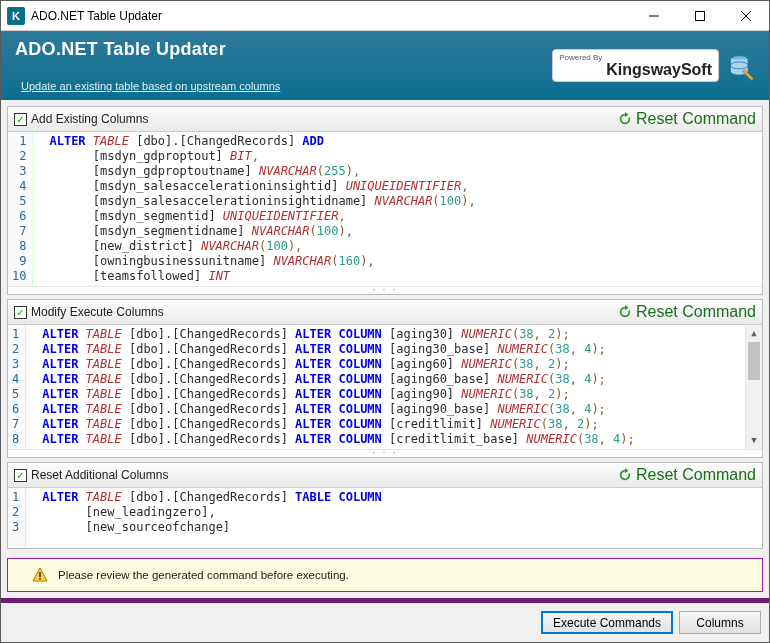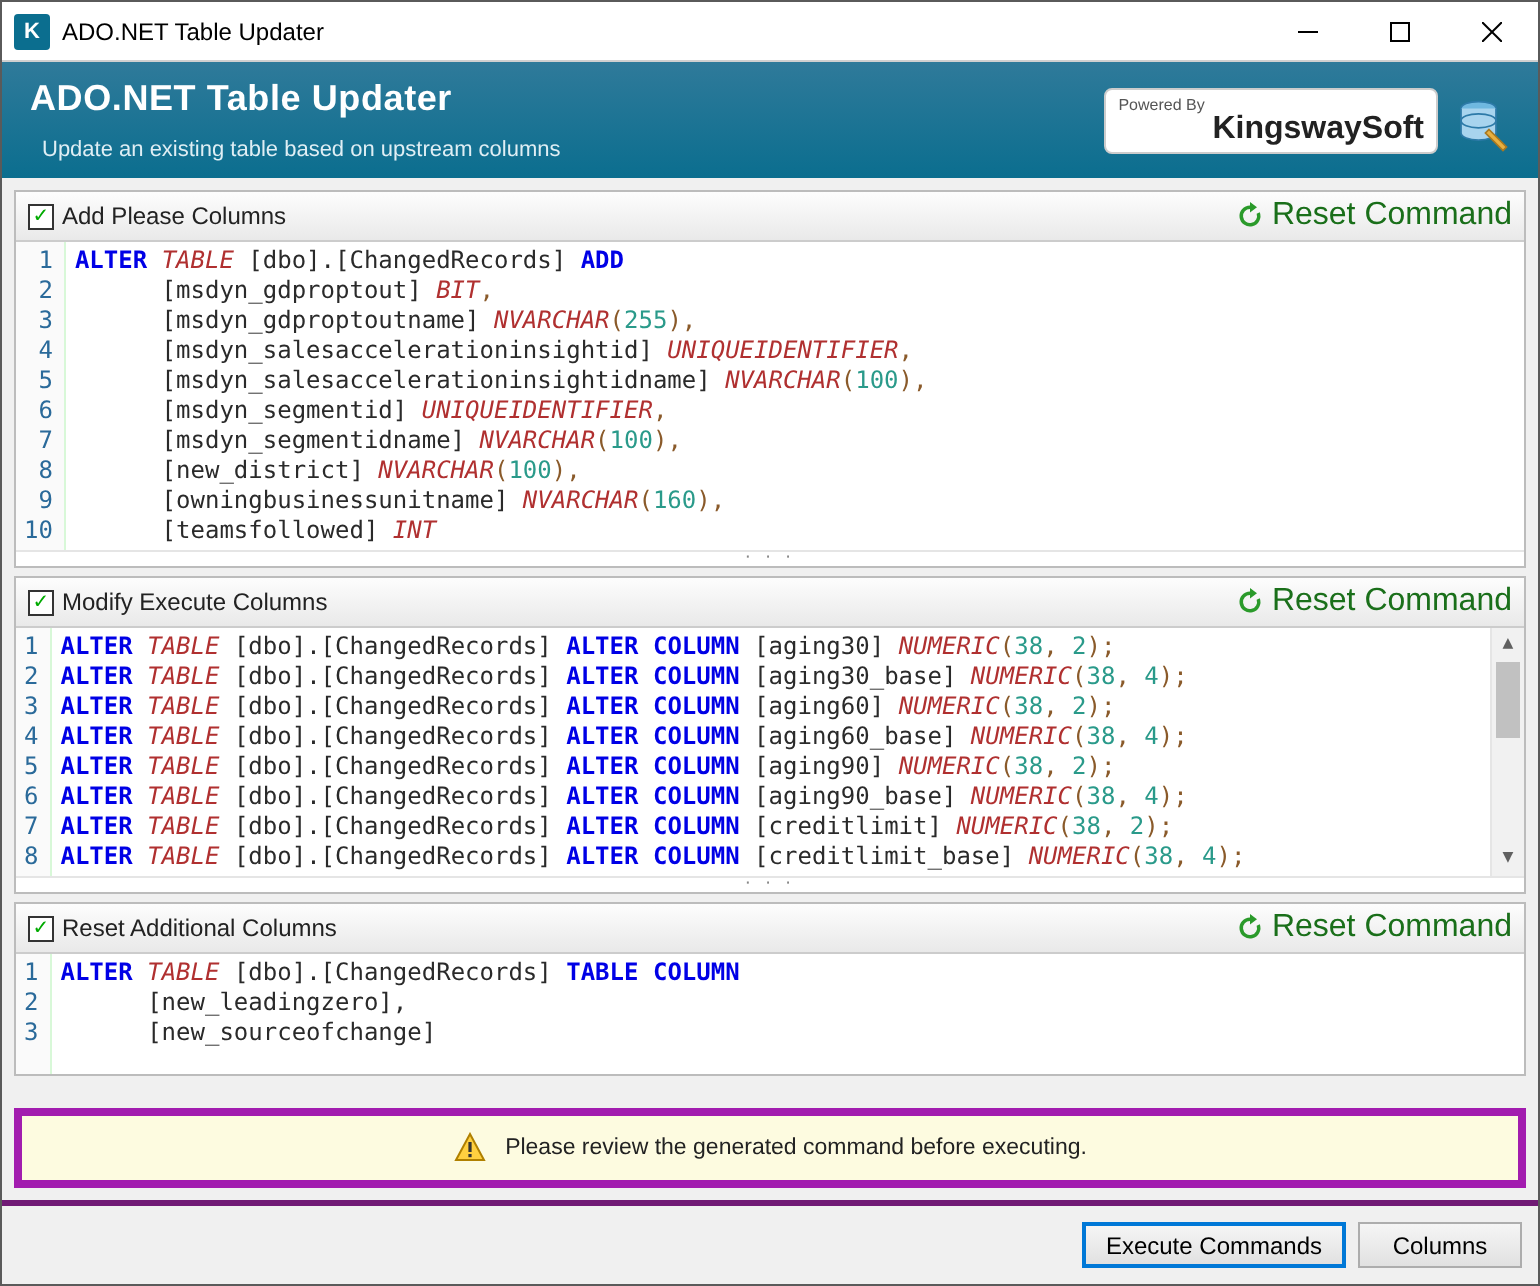--- a/index.html
+++ b/index.html
@@ -7,51 +7,51 @@
   
   .titlebar { height: 30px; display: flex; align-items: center; border-bottom: 1px solid #d0d0d0; }
   .tb-icon { width: 18px; height: 18px; margin: 0 6px; background: #0b6e8f; border-radius: 2px; display: flex; align-items: center; justify-content: center; color: #fff; font-weight: bold; font-size: 11px; }
   .tb-title { flex: 1; font-size: 12px; color: #000; }
   .tb-btn { width: 46px; height: 30px; display: flex; align-items: center; justify-content: center; }
   .tb-btn svg { width: 10px; height: 10px; }
   
   .header { background: linear-gradient(#2f7a9a 0%, #0b6e8f 100%); color: #fff; padding: 8px 14px; display: flex; align-items: center; }
   .header-text { flex: 1; }
   .header h1 { font-size: 18px; font-weight: bold; letter-spacing: .3px; }
-  .header .sub { font-size: 11px; margin-top: 9px; margin-left: 6px; color: #dfeef4; }
+  .header .sub { font-size: 11px; margin-top: 20px; margin-left: 6px; color: #dfeef4; text-decoration: underline; }
   .brand { display: flex; align-items: flex-end; gap: 8px; }
   .ks-badge { background: #fff; color: #222; border-radius: 4px; padding: 2px 6px 3px 6px; font-size: 10px; line-height: 12px; text-align: left; border: 1px solid #ccc; }
   .ks-badge small { font-size: 8px; color: #555; display: block; }
   .ks-badge b { font-size: 16px; margin-left: 47px; }
   .db-icon { width: 28px; height: 28px; }
   
   .main { flex: 1; background: #f0f0f0; padding: 6px; display: flex; flex-direction: column; gap: 4px; overflow: hidden; }
   .panel { border: 1px solid #bcbcbc; background: #fff; display: flex; flex-direction: column; }
   .panel-head { background: linear-gradient(#fdfdfd, #e9e9e9); border-bottom: 1px solid #ccc; padding: 3px 6px; display: flex; align-items: center; gap: 4px; font-size: 12px; color: #222; }
   .chk { width: 13px; height: 13px; border: 1px solid #333; background: #fff; display: inline-flex; align-items: center; justify-content: center; font-size: 10px; color: #0a0; }
   .panel-head .spacer { flex: 1; }
   .reset { color: #1a6f1a; display: flex; align-items: center; gap: 4px; font-size: 16px; }
   .reset svg { width: 14px; height: 14px; }
   .editor { display: flex; font-family: Consolas, monospace; font-size: 12px; line-height: 15px; position: relative; }
   .gutter { background: #fafafa; border-right: 1px solid #d8f8d8; color: #2a6a9a; text-align: right; padding: 2px 6px 2px 4px; user-select: none; }
-  .code { padding: 2px 4px; white-space: pre; overflow: hidden; flex: 1; }
+  .code { padding: 2px 16px; white-space: pre; overflow: hidden; flex: 1; }
   .kw-blue { color: #0000e6; font-weight: bold; }
   .kw-red { color: #b03030; font-style: italic; }
   .tk-brown { color: #8a5a2a; }
   .tk-teal { color: #2a9a8a; }
   .str { color: #2a2a2a; }
   .dots { text-align: center; color: #888; font-size: 10px; letter-spacing: 2px; height: 8px; line-height: 6px; border-top: 1px solid #e5e5e5; }
   .scrollbar { width: 17px; background: #f1f1f1; border-left: 1px solid #e5e5e5; position: relative; }
   .sb-up, .sb-down { height: 17px; display: flex; align-items: center; justify-content: center; color: #606060; font-size: 9px; }
   .sb-thumb { position: absolute; left: 2px; right: 2px; top: 17px; height: 38px; background: #c1c1c1; border-radius: 0; }
   
-  .warn { border: 4px solid #a21caf; background: #fdfbe0; padding: 8px 24px; display: flex; align-items: center; gap: 10px; font-size: 11.5px; color: #222; justify-content: center; }
+  .warn { border: 1px solid #a21caf; background: #fdfbe0; padding: 8px 24px; display: flex; align-items: center; gap: 10px; font-size: 11.5px; color: #222; }
   .warn-ico { width: 16px; height: 16px; }
   
-  .footer { background: #f0f0f0; border-top: 3px solid #701a75; padding: 8px; display: flex; justify-content: flex-end; gap: 6px; align-items: flex-end; }
+  .footer { background: #f0f0f0; border-top: 5px solid #701a75; padding: 8px; display: flex; justify-content: flex-end; gap: 6px; align-items: flex-end; }
   .btn { min-width: 82px; height: 23px; border: 1px solid #adadad; background: linear-gradient(#f5f5f5, #e1e1e1); font-size: 12px; padding: 0 10px; cursor: pointer; }
   .btn.primary { border: 2px solid #0078d7; min-width: 120px; }
 </style>
 </head>
 <body>
 
 <div class="titlebar">
   <div class="tb-icon">K</div>
   <div class="tb-title">ADO.NET Table Updater</div>
   <div class="tb-btn">
@@ -89,21 +89,21 @@
       <path d="M20 18 L30 28 L28 30 L18 20 Z" fill="#e8b040" stroke="#a87820"></path>
     </svg>
   </div>
 </div>
 
 <div class="main">
 
   <div class="panel">
     <div class="panel-head">
       <span class="chk">✓</span>
-      <span>Add Please Columns</span>
+      <span>Add Existing Columns</span>
       <span class="spacer"></span>
       <span class="reset">
         <svg viewBox="0 0 16 16">
             <path d="M8 2a6 6 0 1 0 5.6 3.9l-1.8.8A4 4 0 1 1 8 4v2l4-3-4-3v2z" fill="#2a9a2a"></path>
           </svg>
         <span>Reset Command</span>
       </span>
     </div>
     <div class="editor">
       <div class="gutter" id="gut-add" style="white-space: pre;">1

